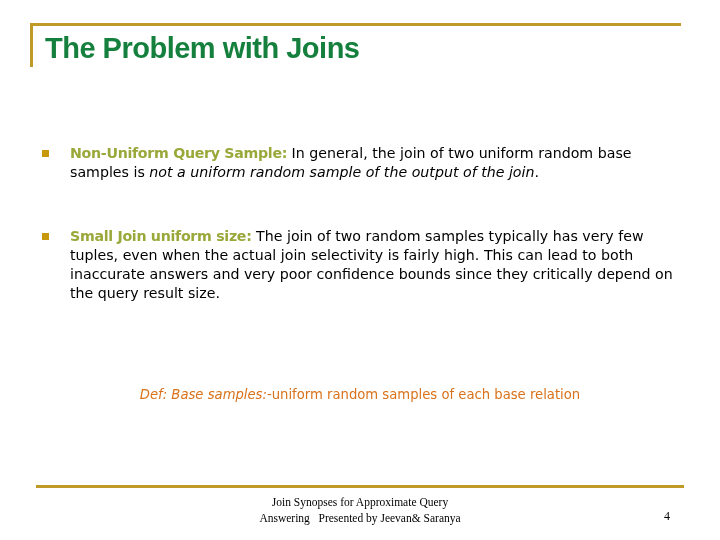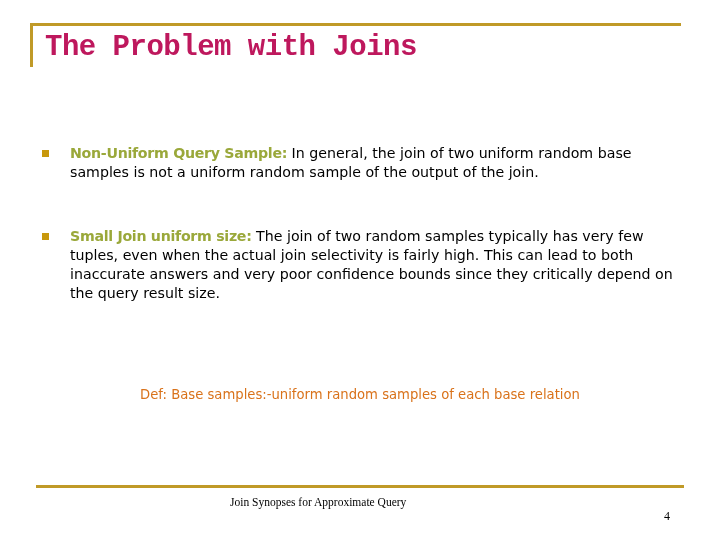--- a/index.html
+++ b/index.html
@@ -29,25 +29,25 @@
       top: 23px;
       width: 3px;
       height: 44px;
       background: #c09a28;
     }
     .title {
       position: absolute;
       left: 45px;
       top: 30px;
       margin: 0;
-      font-family: Liberation Mono, monospace;
+      font-family: Liberation Sans, sans-serif;
       font-weight: bold;
       font-size: 29px;
       letter-spacing: -0.5px;
-      color: #be185d;
+      color: #15803d;
       line-height: 36px;
       white-space: nowrap;
     }
     .bullets {
       position: absolute;
       left: 40px;
       top: 144px;
       width: 640px;
     }
     .bullet {
@@ -64,50 +64,53 @@
       width: 7px;
       height: 7px;
       background: #c8980c;
     }
     .label {
       font-weight: bold;
       color: #9aa83a;
       letter-spacing: -0.3px;
     }
     .em {
+      font-style: italic;
     }
     .indent {
       display: inline-block;
       width: 44px;
     }
     .defs {
       position: absolute;
       left: 40px;
       top: 385px;
       width: 640px;
       text-align: center;
       color: #d9721a;
       font-size: 13.2px;
       line-height: 19px;
     }
     .defs .def-term {
+      font-style: italic;
     }
     .bottom-rule {
       position: absolute;
       left: 36px;
       top: 485px;
       width: 648px;
       height: 3px;
       background: #c09a28;
     }
     .footer {
       position: absolute;
       left: 230px;
       top: 494px;
       width: 260px;
+      text-align: center;
       font-family: "Liberation Serif", serif;
       font-size: 11.5px;
       line-height: 16px;
       color: #000000;
     }
     .page-number {
       position: absolute;
       left: 664px;
       top: 509px;
       font-family: "Liberation Serif", serif;
@@ -137,15 +140,16 @@
 <div class="defs">
   <div>
     <span class="def-term">Def: Base samples:</span><span>-uniform random samples of each base relation</span>
   </div>
 </div>
 
 <div class="bottom-rule"></div>
 
 <div class="footer">
   <div>Join Synopses for Approximate Query</div>
+  <div style="white-space: pre;">Answering   Presented by Jeevan&amp; Saranya</div>
 </div>
 
 <div class="page-number">4</div>
 
 </body></html>

